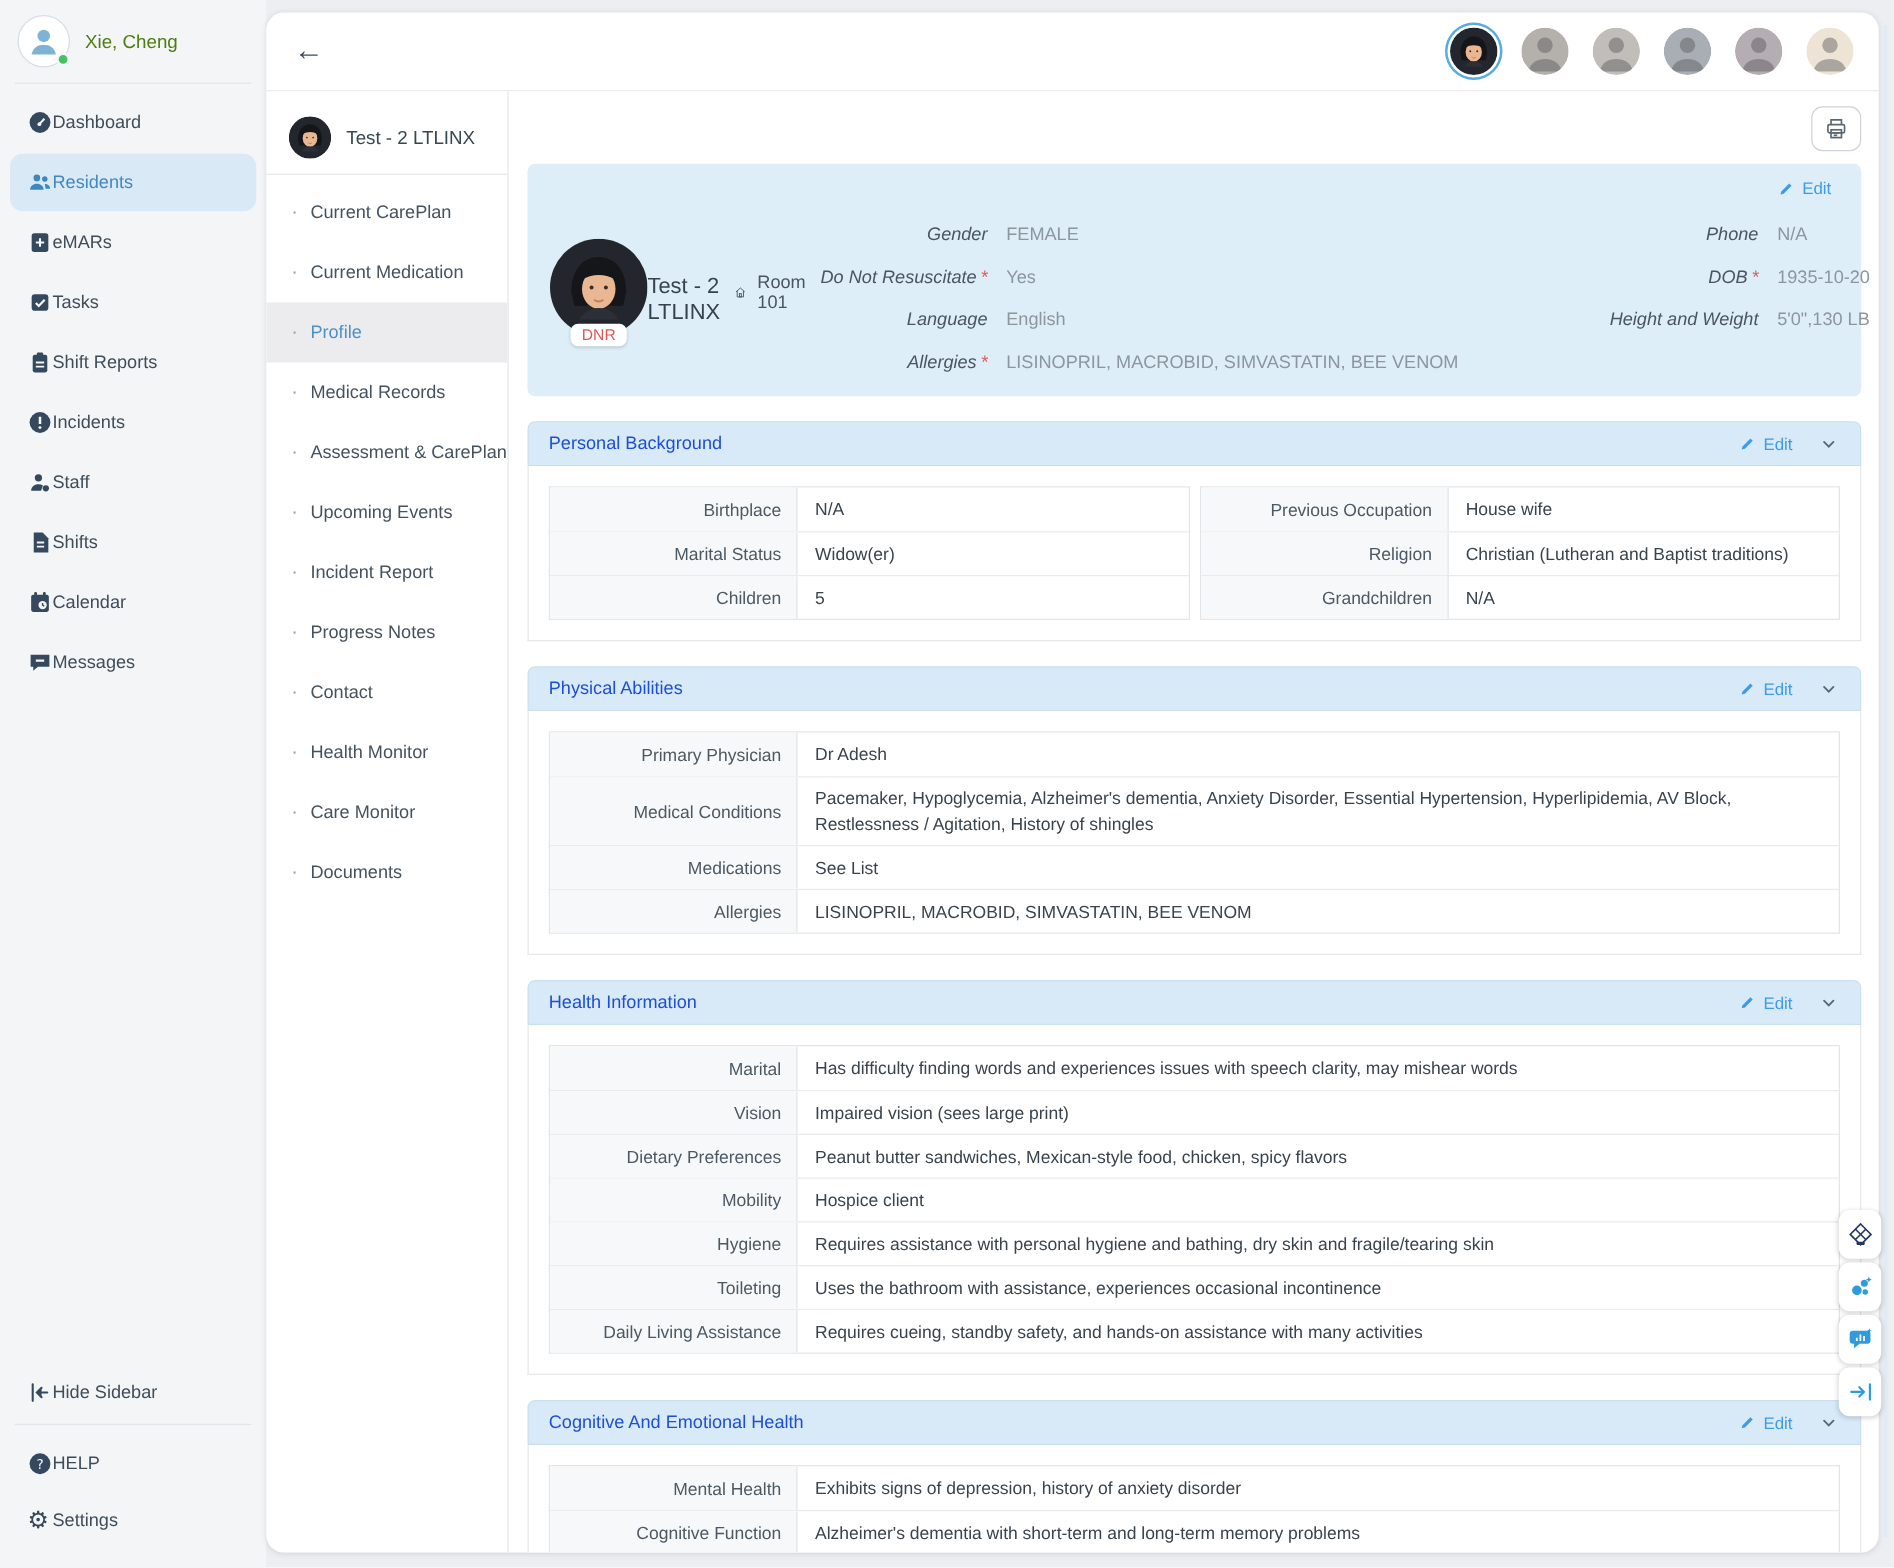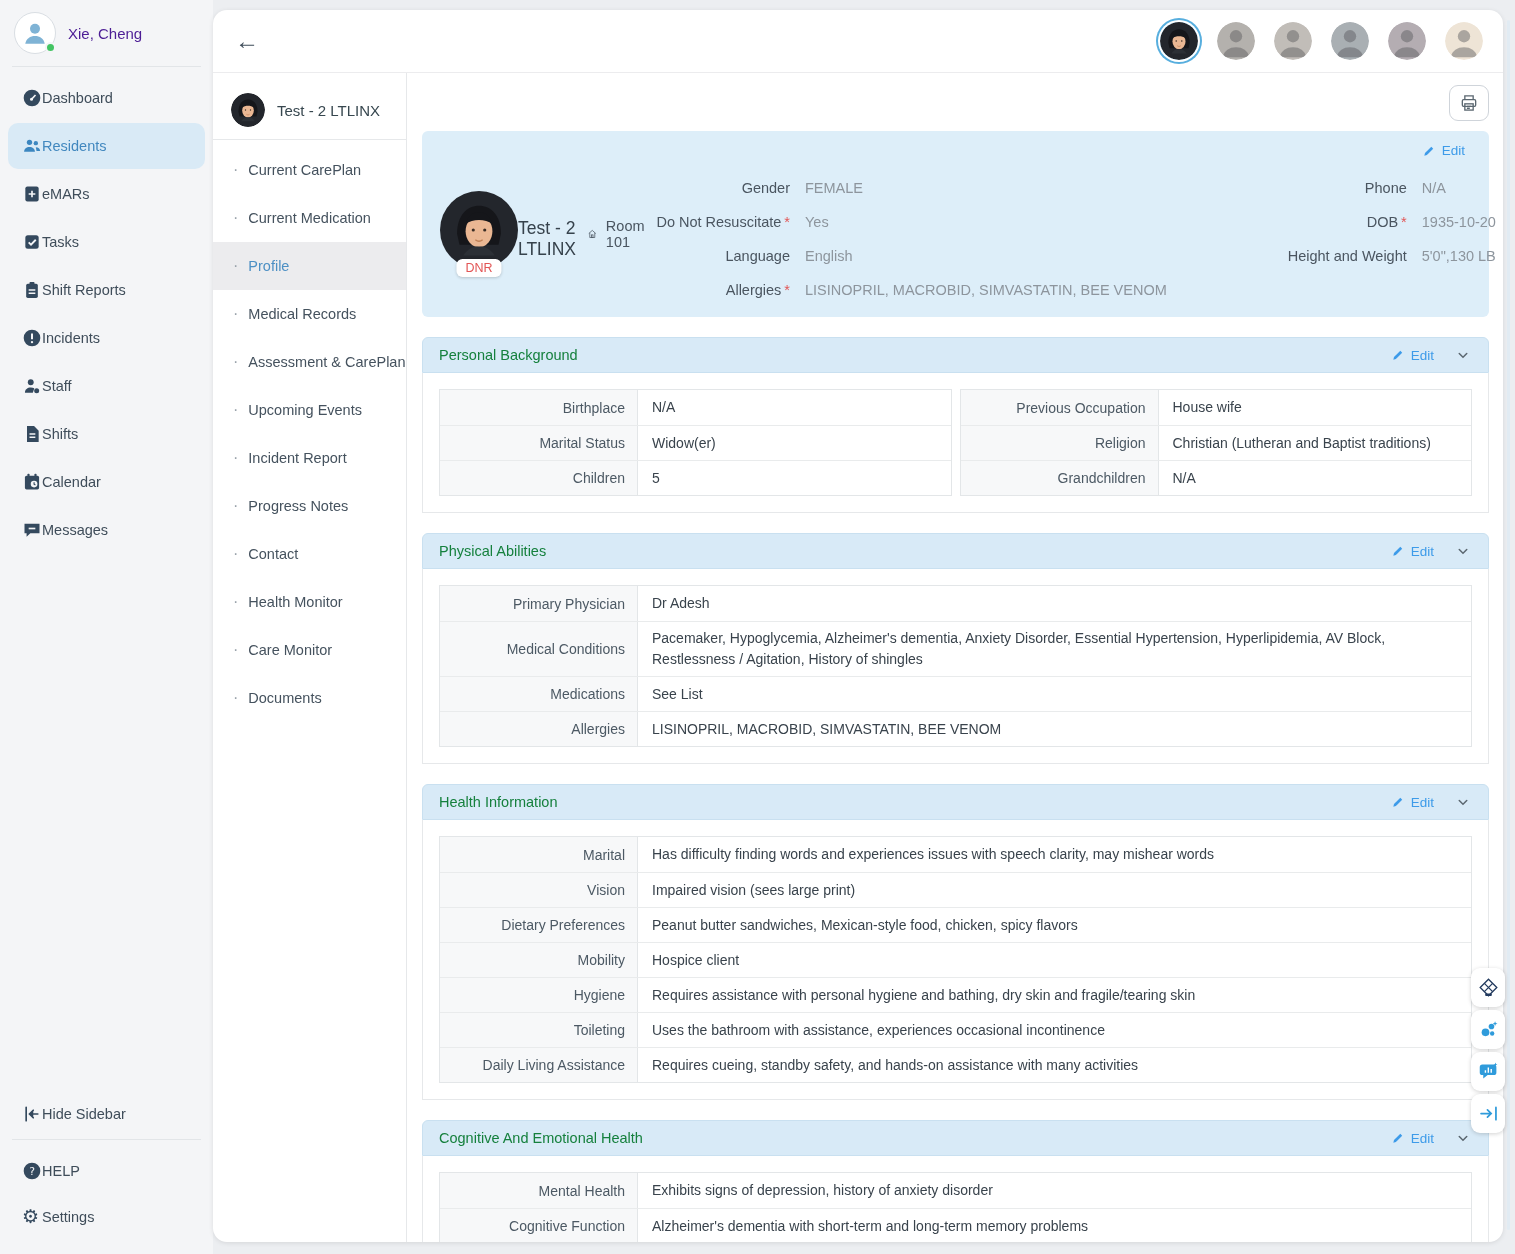--- a/index.html
+++ b/index.html
@@ -12,21 +12,21 @@
   .sidebar {
     position:absolute; left:0; top:0; width:213px; height:1254px;
     background:#f4f5f7; display:flex; flex-direction:column; padding:10px 8px 14px 8px;
   }
   .user-row { display:flex; align-items:center; gap:12px; padding:2px 6px 10px 6px; }
   .user-avatar { position:relative; width:42px; height:42px; border-radius:50%;
     background:#fff; border:1px solid #d9dee3; display:flex; align-items:center; justify-content:center; }
   .user-avatar svg { width:30px; height:30px; }
   .online-dot { position:absolute; right:-1px; bottom:0; width:11px; height:11px;
     border-radius:50%; background:#43c463; border:2px solid #f4f5f7; }
-  .user-name { font-size:15px; color:#4c1d95; }
+  .user-name { font-size:15px; color:#4d7c0f; }
   .sb-divider { border:none; border-top:1px solid #e2e5e8; margin:2px 4px 8px 4px; }
   .side-items { display:flex; flex-direction:column; gap:2px; }
   .side-item { display:flex; align-items:center; height:46px; padding:0 14px;
     border-radius:10px; color:#3f4d5a; cursor:pointer; }
   .side-item .icon { width:20px; height:20px; color:#34495e; display:flex; }
   .side-item .icon svg { width:20px; height:20px; fill:currentColor; }
   .side-item .lbl { font-size:14.5px; }
   .side-item.active { background:#d9eaf6; color:#4288bf; }
   .side-item.active .icon { color:#3c87c0; }
   .sb-spacer { flex:1; }
@@ -76,31 +76,31 @@
   .dnr-chip { position:absolute; left:50%; bottom:-8px; transform:translateX(-50%);
     background:#fdecec; color:#e25555; font-size:12.5px; padding:2px 9px; border-radius:6px;
     box-shadow:0 1px 3px rgba(0,0,0,.18); background:#fff; }
   .p-name { margin-top:18px; font-size:17.5px; color:#36424c; }
   .p-room { margin-top:8px; display:flex; align-items:center; gap:8px; color:#4a5560; font-size:14.5px; }
   .p-room svg { width:16px; height:16px; }
   .hdr-fields { flex:1; display:flex; margin-top:30px; }
   .hcol-left { flex:0 0 330px; }
   .hcol-right { flex:1; }
   .hf-row { display:flex; margin-bottom:11px; line-height:23px; }
-  .hf-label { text-align:right; color:#4a5560; font-size:14.5px; }
+  .hf-label { text-align:right; color:#4a5560; font-size:14.5px;font-style:italic; }
   .hcol-left .hf-label { width:140px; flex:0 0 140px; }
   .hcol-right .hf-label { width:240px; flex:0 0 240px; }
   .hf-value { margin-left:15px; color:#8d959d; font-size:14.5px; white-space:nowrap;
     min-width:0; overflow:visible; }
   .req { color:#e25555; margin-left:3px; }
   
   .section { margin-top:20px; }
   .sec-header { height:36px; background:#d8eaf7; border:1px solid #c9e0f0;
     border-radius:6px 6px 0 0; display:flex; align-items:center; padding:0 16px; }
-  .sec-title { font-size:14.5px; color:#15803d; }
+  .sec-title { font-size:14.5px; color:#1d4ed8; }
   .sec-right { margin-left:auto; display:flex; align-items:center; gap:20px; }
   .chev-btn { width:18px; height:18px; cursor:pointer; display:flex; }
   .chev-btn svg { width:18px; height:18px; }
   .sec-body { border:1px solid #e6e8ea; border-top:none; background:#fff; padding:16px; }
   .tbl-wrap { display:flex; gap:8px; }
   .tbl { flex:1; border:1px solid #e3e6e8; }
   .t-row { display:flex; min-height:35px; }
   .t-row + .t-row { border-top:1px solid #e9ebec; }
   .t-label { flex:0 0 198px; background:#f7f8f9; border-right:1px solid #e3e6e8;
     display:flex; align-items:center; justify-content:flex-end; text-align:right;

